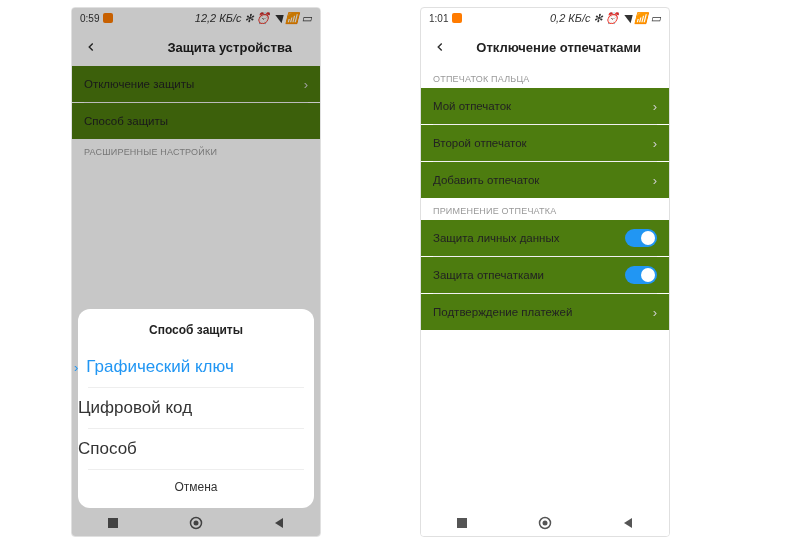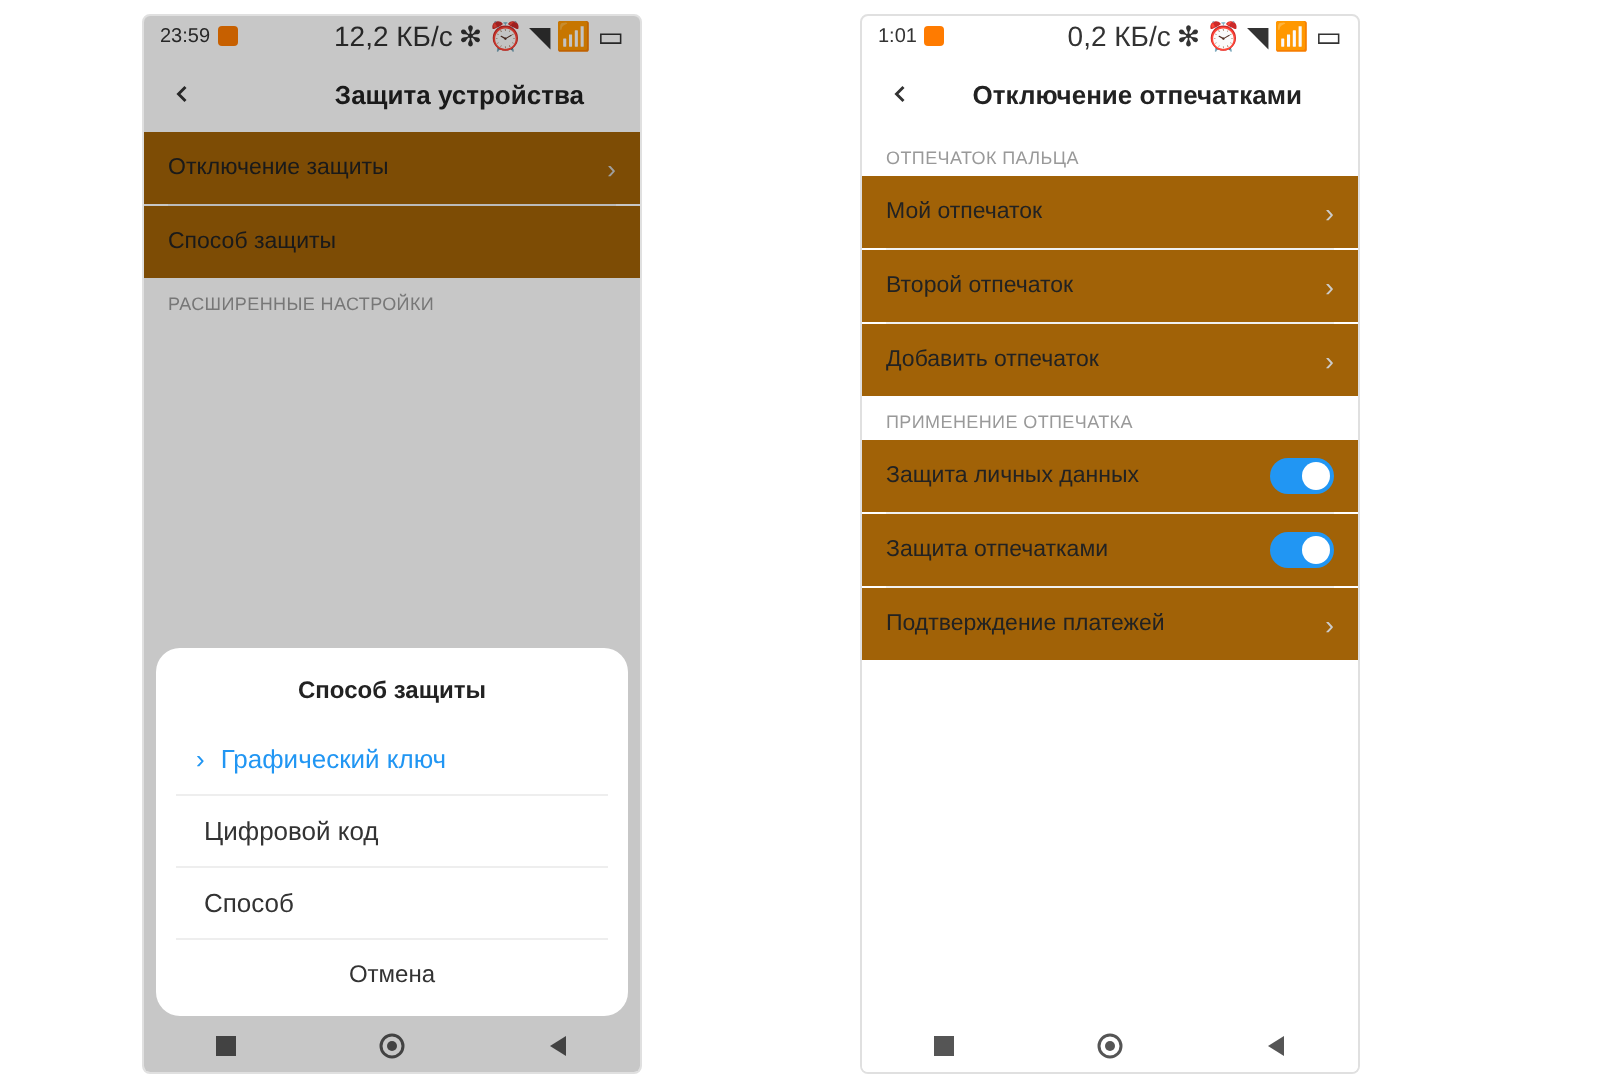--- a/index.html
+++ b/index.html
@@ -1,61 +1,61 @@
 <!DOCTYPE html>
 <html><head>
 <meta charset="utf-8">
 <style>
   * { margin: 0; padding: 0; box-sizing: border-box; }
   body { font-family: -apple-system, Helvetica, Arial, sans-serif; background: #fff; width: 807px; height: 543px; position: relative; }
   .phone { position: absolute; width: 250px; height: 530px; background: #fff; border: 1px solid #e0e0e0; border-radius: 4px; overflow: hidden; }
   .phone.left { left: 71px; top: 7px; }
-  .phone.right { left: 430px; top: 7px; }
+  .phone.right { left: 420px; top: 7px; }
 
   .overlay-dim { position: absolute; inset: 0; background: rgba(0,0,0,0.22); pointer-events: none; z-index: 5; }
 
   .statusbar { height: 20px; display: flex; align-items: center; justify-content: space-between; padding: 0 8px; font-size: 10px; color: #333; position: relative; z-index: 2; }
   .statusbar .left { display: flex; align-items: center; gap: 4px; }
-  .statusbar .right { display: flex; align-items: center; gap: 3px; font-size: 14px; }
+  .statusbar .right { display: flex; align-items: center; gap: 3px; font-size: 11px; font-style: italic; }
   .orange-sq { width: 10px; height: 10px; background: #ff7b00; border-radius: 2px; }
 
   .header { height: 38px; display: flex; align-items: center; padding: 0 10px; position: relative; z-index: 2; }
   .back-arrow { width: 18px; display: flex; align-items: center; justify-content: center; cursor: pointer; }
   .header-title { flex: 1; text-align: right; font-size: 13px; font-weight: 600; color: #222; margin-right: 18px; }
 
-  .row { height: 36px; display: flex; align-items: center; justify-content: space-between; padding: 0 12px; background: #a16207; font-size: 11.5px; color: #222; position: relative; z-index: 2; }
+  .row { height: 36px; display: flex; align-items: center; justify-content: space-between; padding: 0 12px; background: #4d7c0f; font-size: 11.5px; color: #222; position: relative; z-index: 2; }
   .row.clickable { cursor: pointer; }
   .chevron { color: #ccc; font-size: 13px; }
   .section-label { font-size: 9px; color: #999; padding: 8px 12px 4px; text-transform: uppercase; letter-spacing: 0.2px; position: relative; z-index: 2; }
 
   .toggle { width: 32px; height: 18px; background: #2196f3; border-radius: 9px; position: relative; cursor: pointer; }
   .toggle::after { content: ""; position: absolute; width: 14px; height: 14px; background: #fff; border-radius: 50%; top: 2px; right: 2px; }
 
   .sep { height: 1px; background: #f0f0f0; margin: 0 12px; position: relative; z-index: 2; }
 
   .bottomsheet { position: absolute; left: 6px; right: 6px; bottom: 28px; background: #fff; border-radius: 12px; z-index: 10; padding-bottom: 4px; }
   .sheet-title { text-align: center; font-weight: 600; font-size: 12px; padding: 14px 0 10px; color: #222; }
-  .sheet-row { padding: 10px 24px; font-size: 13px; color: #333; display: flex; align-items: center; gap: 6px; cursor: pointer; }
+  .sheet-row { padding: 10px 0; font-size: 17px; color: #333; display: flex; align-items: center; gap: 6px; cursor: pointer; }
   .sheet-row.selected { color: #2196f3; }
   .sheet-row.selected::before { content: "›"; color: #2196f3; font-size: 13px; margin-left: -4px; margin-right: 2px; }
   .sheet-sep { height: 1px; background: #eee; margin: 0 10px; }
   .sheet-cancel { text-align: center; padding: 10px 4px; font-size: 12px; font-weight: 500; color: #333; cursor: pointer; }
 
   .navbar { position: absolute; bottom: 0; left: 0; right: 0; height: 26px; display: flex; align-items: center; justify-content: space-around; z-index: 3; }
   .navbar.white { background: #fff; }
   .nav-btn { width: 16px; height: 16px; display: flex; align-items: center; justify-content: center; cursor: pointer; }
   svg { display: block; }
 </style>
 </head>
 <body>
 
 <div class="phone left">
   <div class="statusbar">
     <div class="left">
-      <span>23:59</span>
+      <span>0:59</span>
       <span class="orange-sq"></span>
     </div>
     <div class="right">
       <span>12,2 КБ/с</span>
       <span>✻</span>
       <span>⏰</span>
       <span>◥</span>
       <span>📶</span>
       <span>▭</span>
     </div>

